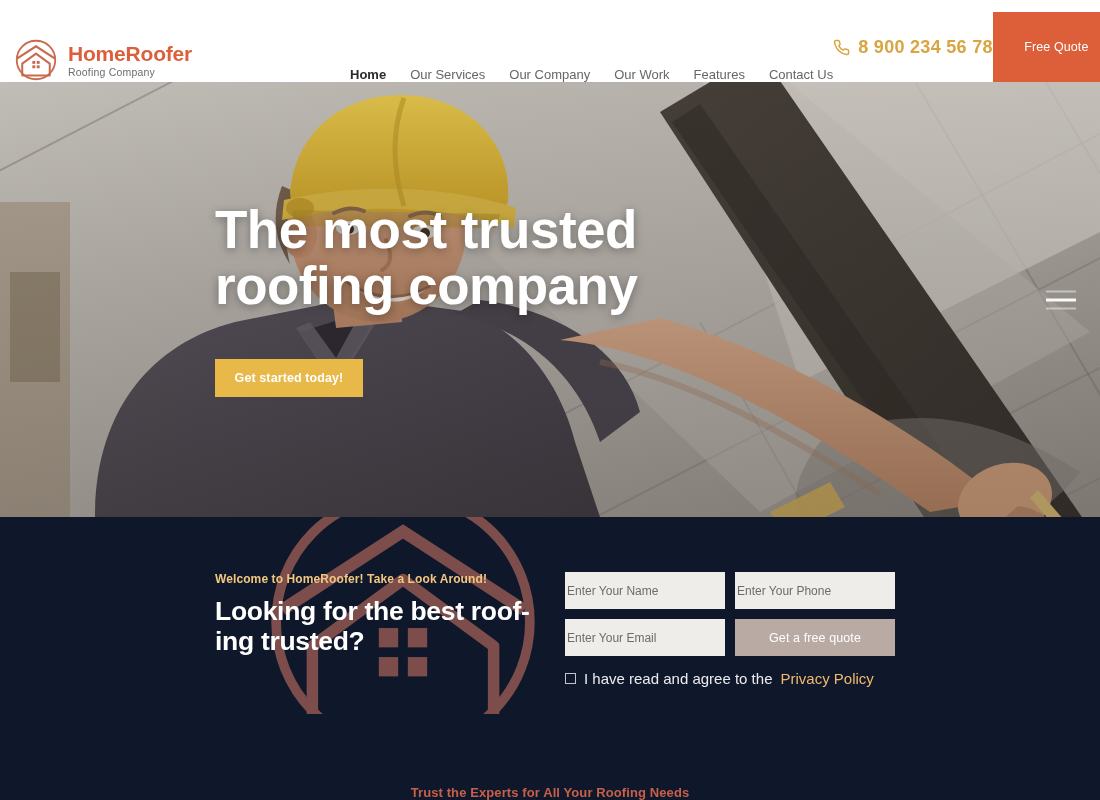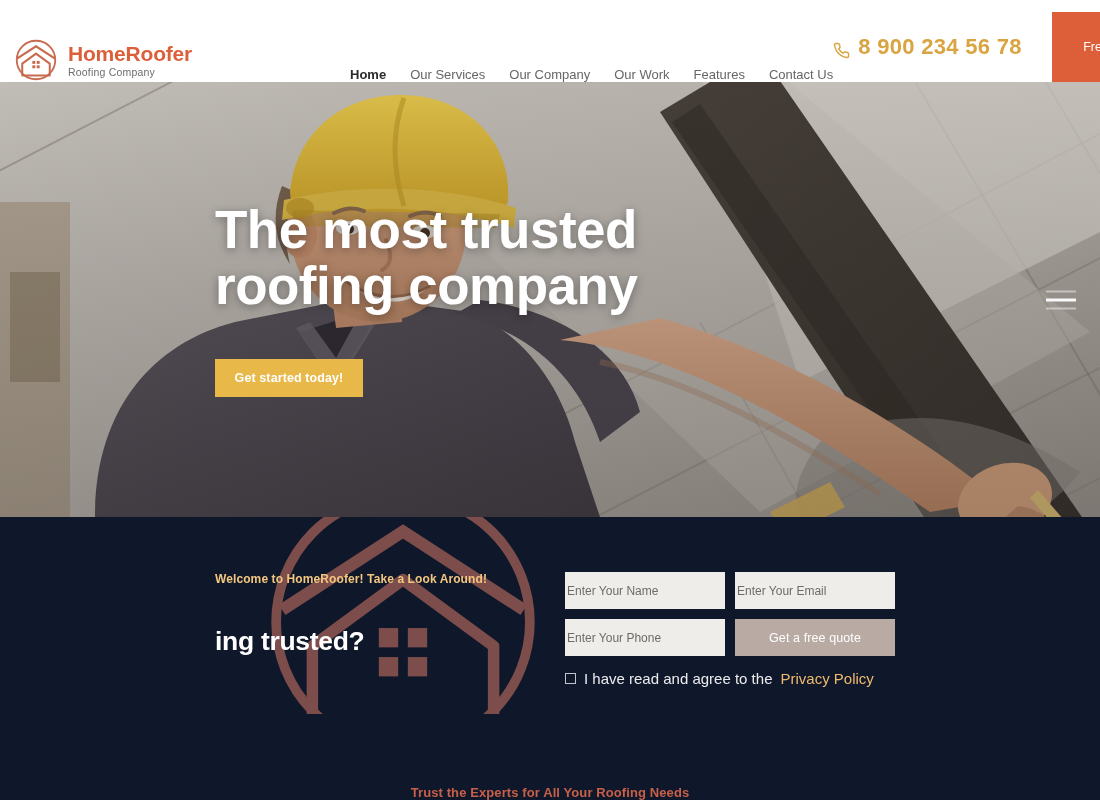--- a/index.html
+++ b/index.html
@@ -60,23 +60,22 @@
   .header-right {
     margin-left:auto;
     display:flex;
     align-items:stretch;
     height:70px;
   }
   .phone {
     display:flex;
     align-items:center;
     gap:8px;
-    padding-right:30px;
     color:#d9a441;
-    font-size:22px;
+    font-size:18px;
     font-weight:bold;
     letter-spacing:0.3px;
     white-space:nowrap;
     cursor:pointer;
   }
   .phone-icon { width:17px; height:17px; flex:0 0 17px; }
   .free-quote {
     width:127px;
     background:#dd5f3a;
     color:#fff;
@@ -424,30 +423,30 @@
       <rect x="24.8" y="25" width="3.2" height="3.2" fill="#e8836a"></rect>
       <rect x="20" y="29.8" width="3.2" height="3.2" fill="#e8836a"></rect>
       <rect x="24.8" y="29.8" width="3.2" height="3.2" fill="#e8836a"></rect>
     </svg>
   </span>
 
   <div class="cta-inner">
     <div class="cta-left">
       <div class="cta-eyebrow">Welcome to HomeRoofer! Take a Look Around!</div>
       <div class="cta-title">
-        <br>
+        <span>Looking for the best roof-</span><br>
         <span>ing trusted?</span>
       </div>
     </div>
 
     <div class="cta-right">
       <div class="form-grid">
         <input class="field" type="text" placeholder="Enter Your Name" style="">
+        <input class="field" type="tel" placeholder="Enter Your Phone" style="">
         <input class="field" type="email" placeholder="Enter Your Email" style="">
-        <input class="field" type="tel" placeholder="Enter Your Phone" style="">
         <button class="submit-btn">Get a free quote</button>
       </div>
 
       <div class="agree-row">
         <span class="agree-box"></span>
         <span class="agree-text">I have read and agree to the</span>
         <span class="agree-link">Privacy Policy</span>
       </div>
     </div>
   </div>

